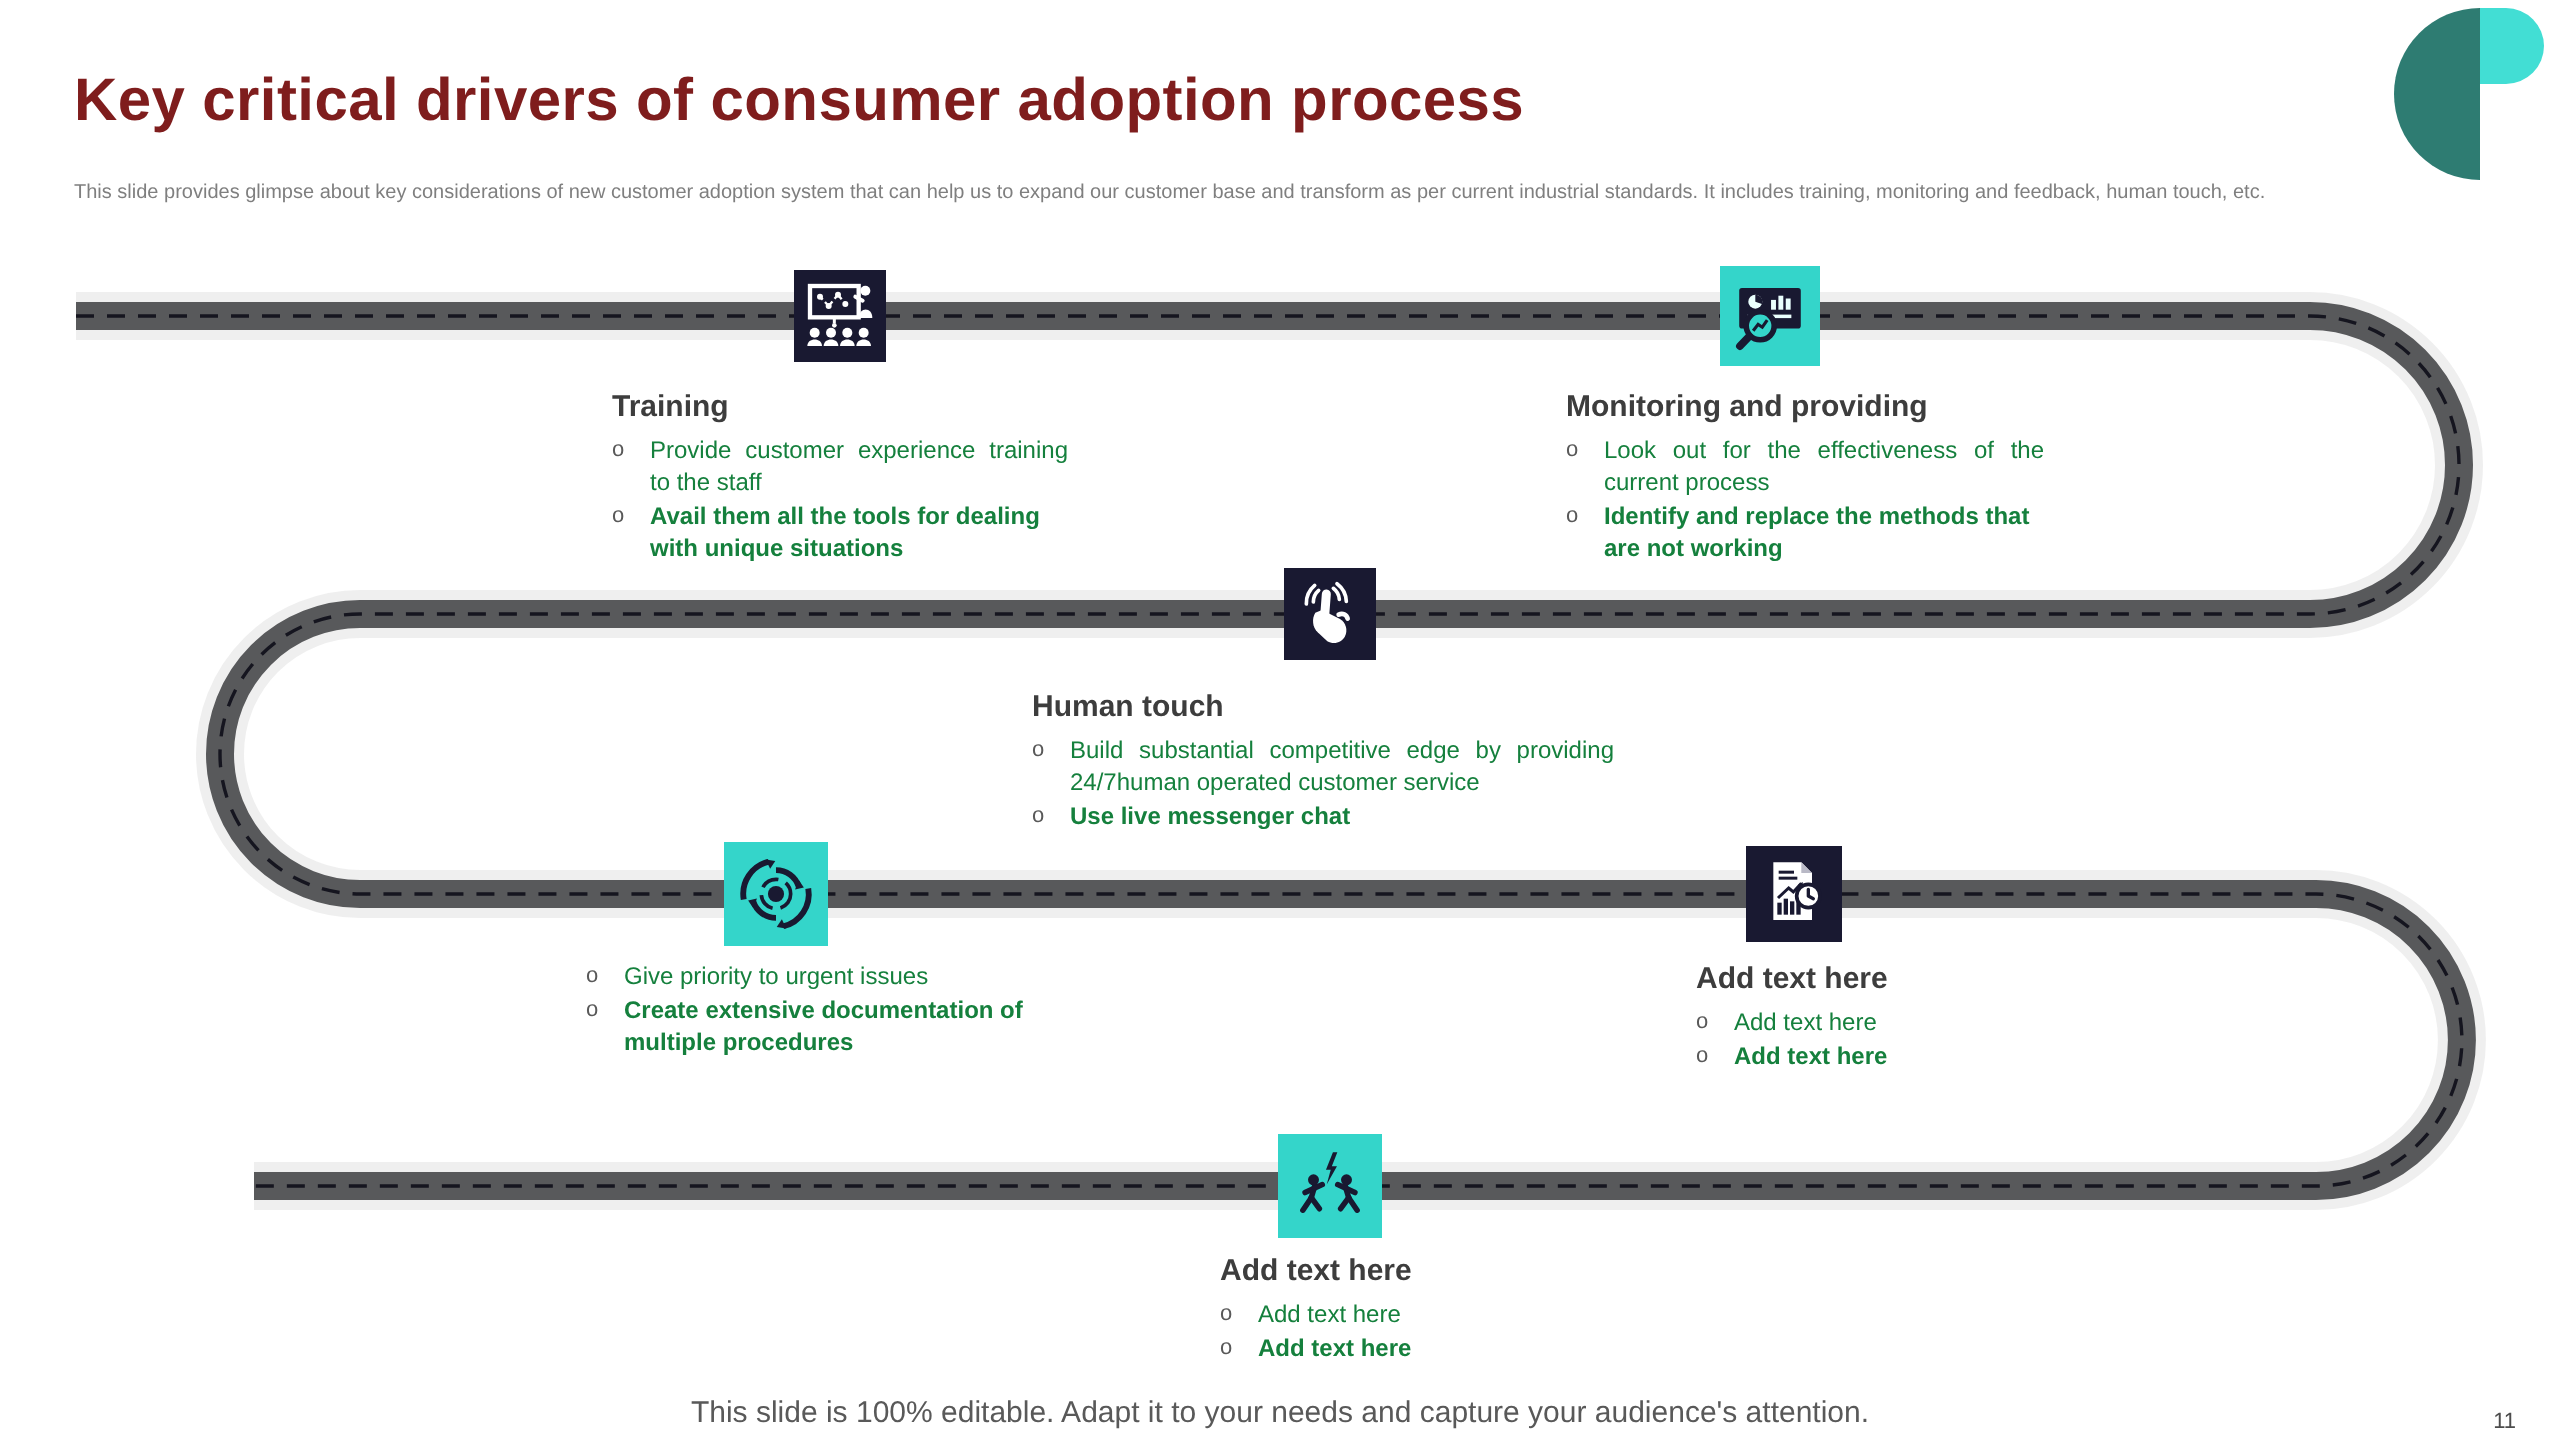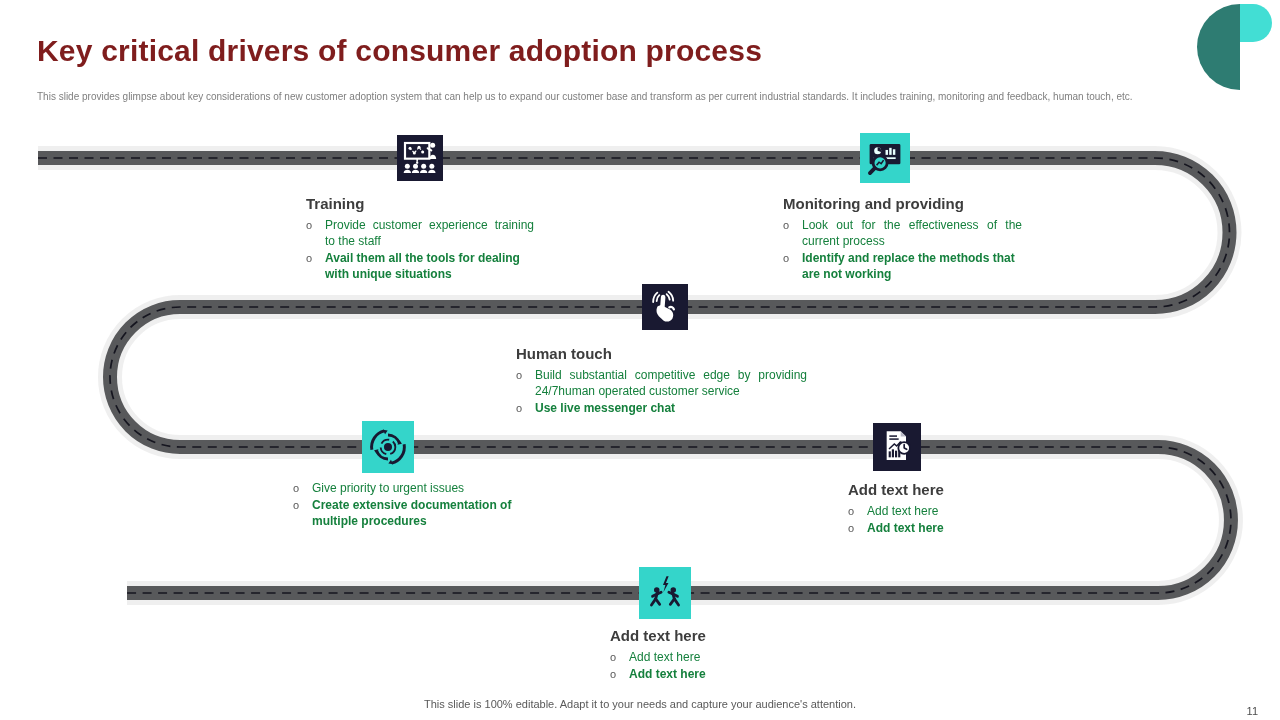--- a/index.html
+++ b/index.html
@@ -39,21 +39,21 @@
     flex:0 0 19px;font-size:11px;line-height:16px;color:#595959;
   }
   .mblock .btxt{
     flex:1;font-size:12px;line-height:16px;color:#15803d;text-align:justify;
   }
   .mblock li:last-child .btxt{text-align:left;font-weight:bold;}
 
   
   .footer{
     left:0;top:698px;width:1280px;text-align:center;
-    font-size:11px;color:#595959;
+    font-size:15px;color:#595959;
   }
   .page-number{
     left:1228px;top:705px;width:30px;text-align:right;
     font-size:11px;color:#4d4d4d;
   }
 </style>
 </head>
 <body>
 
 <div class="abs title">Key critical drivers of consumer adoption process</div>

